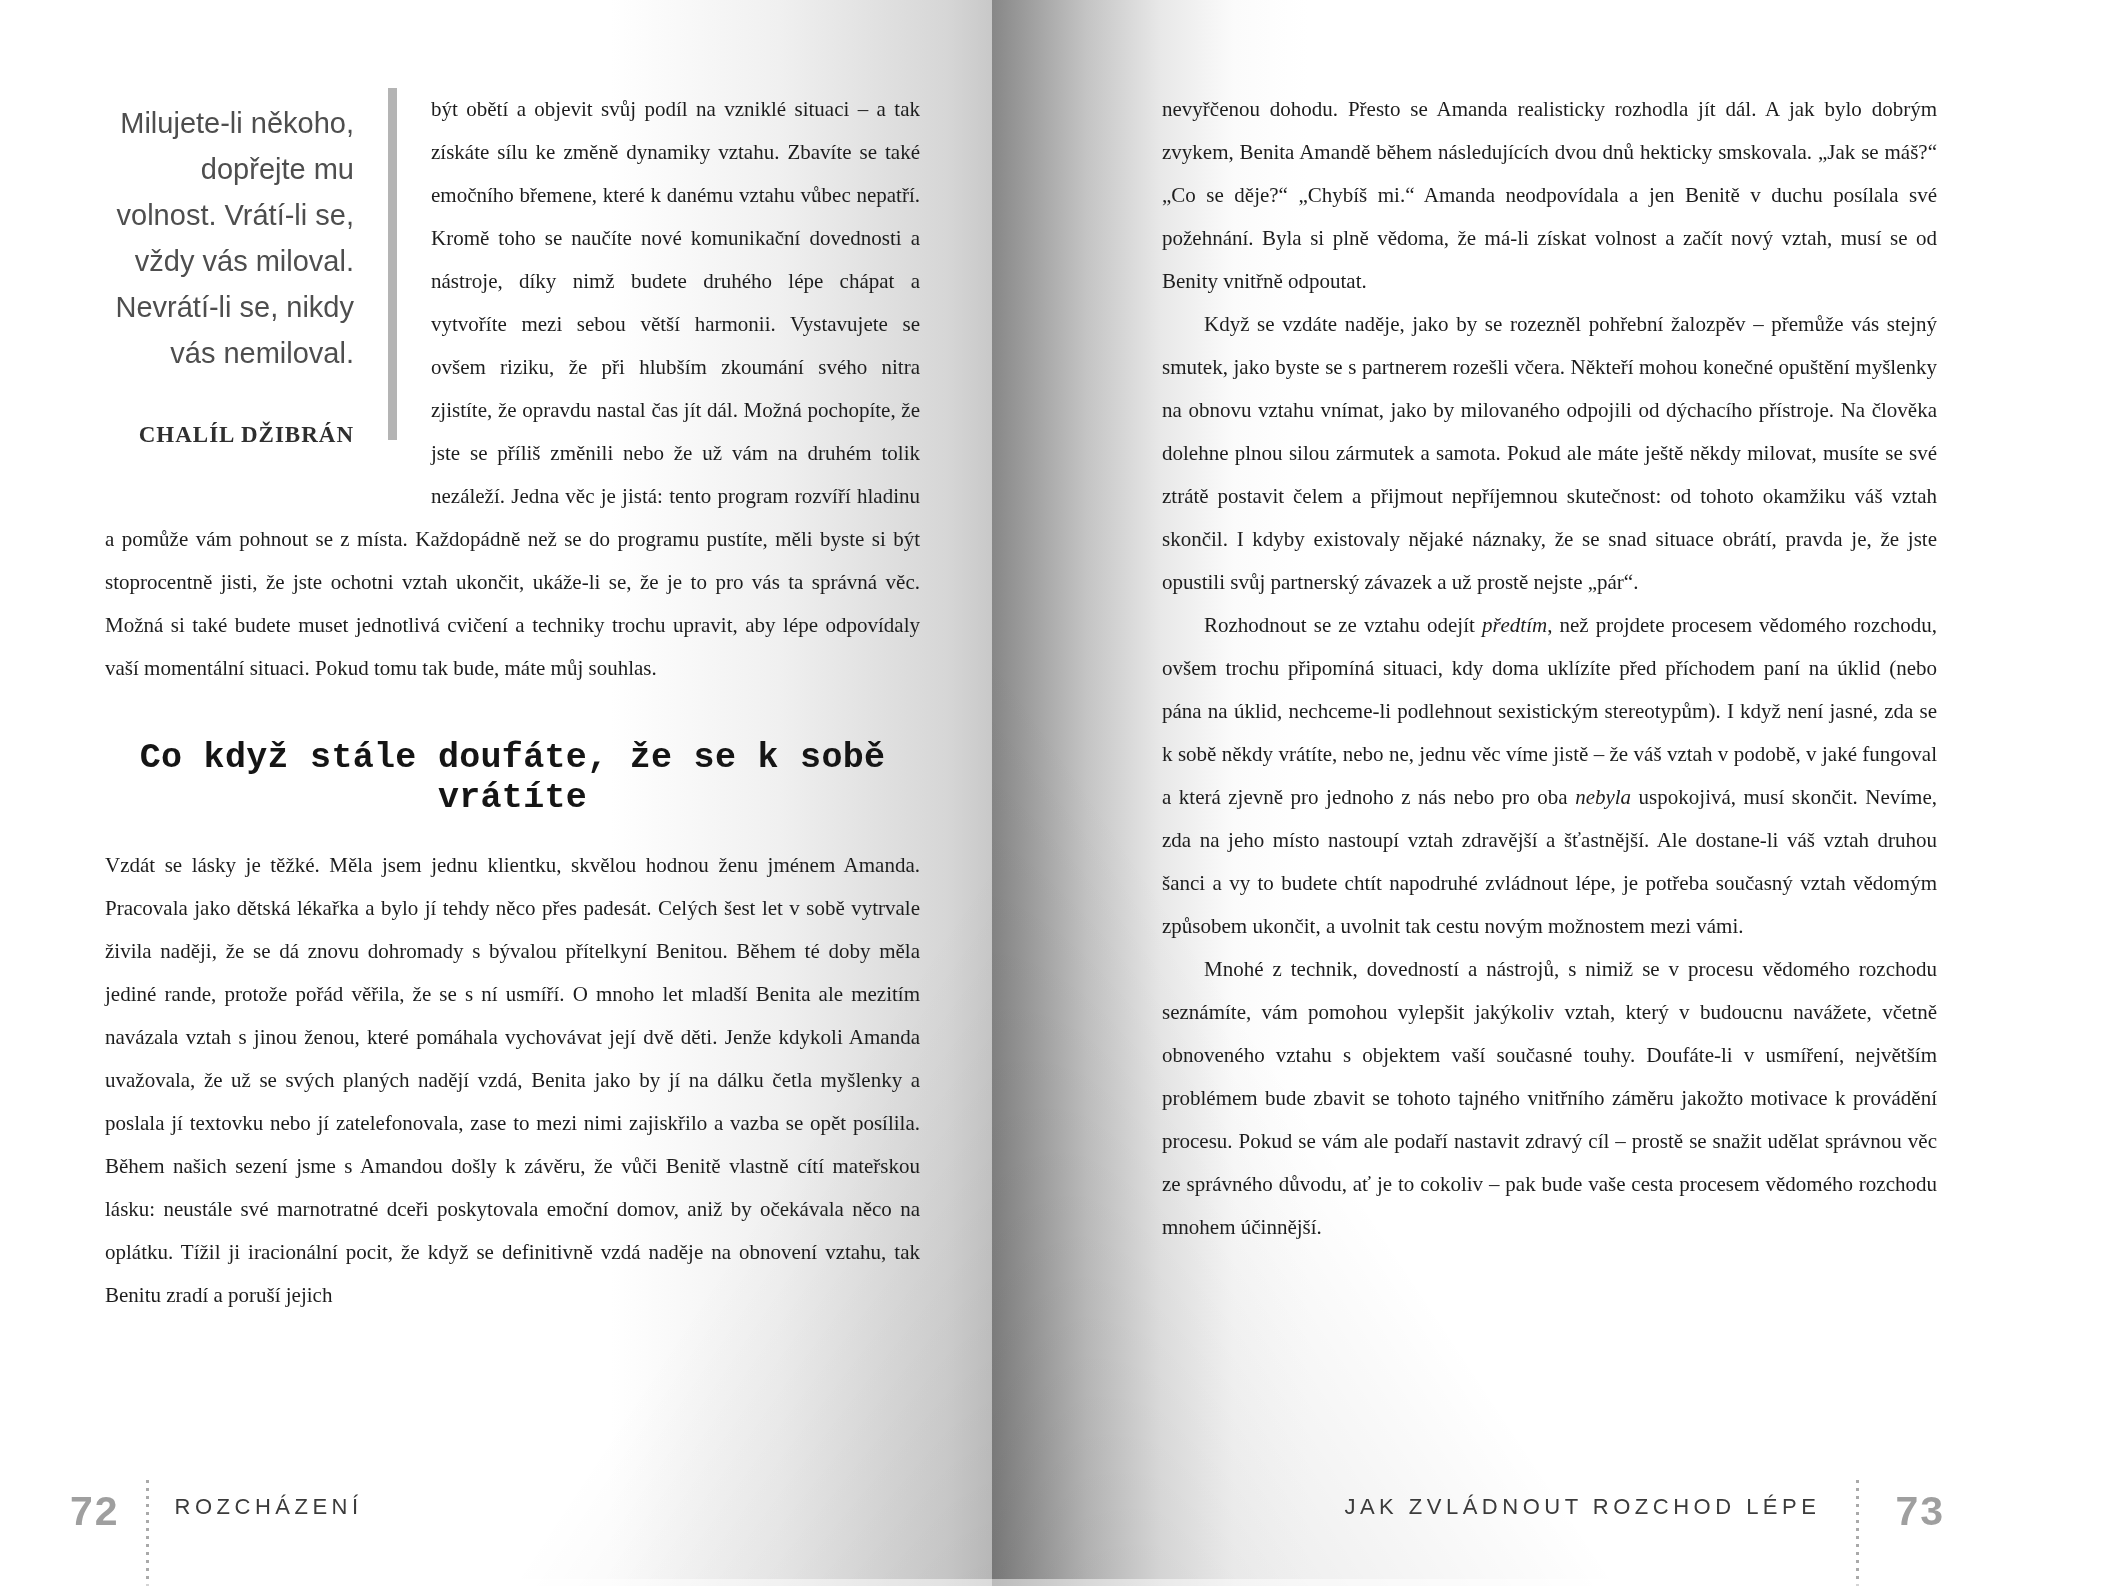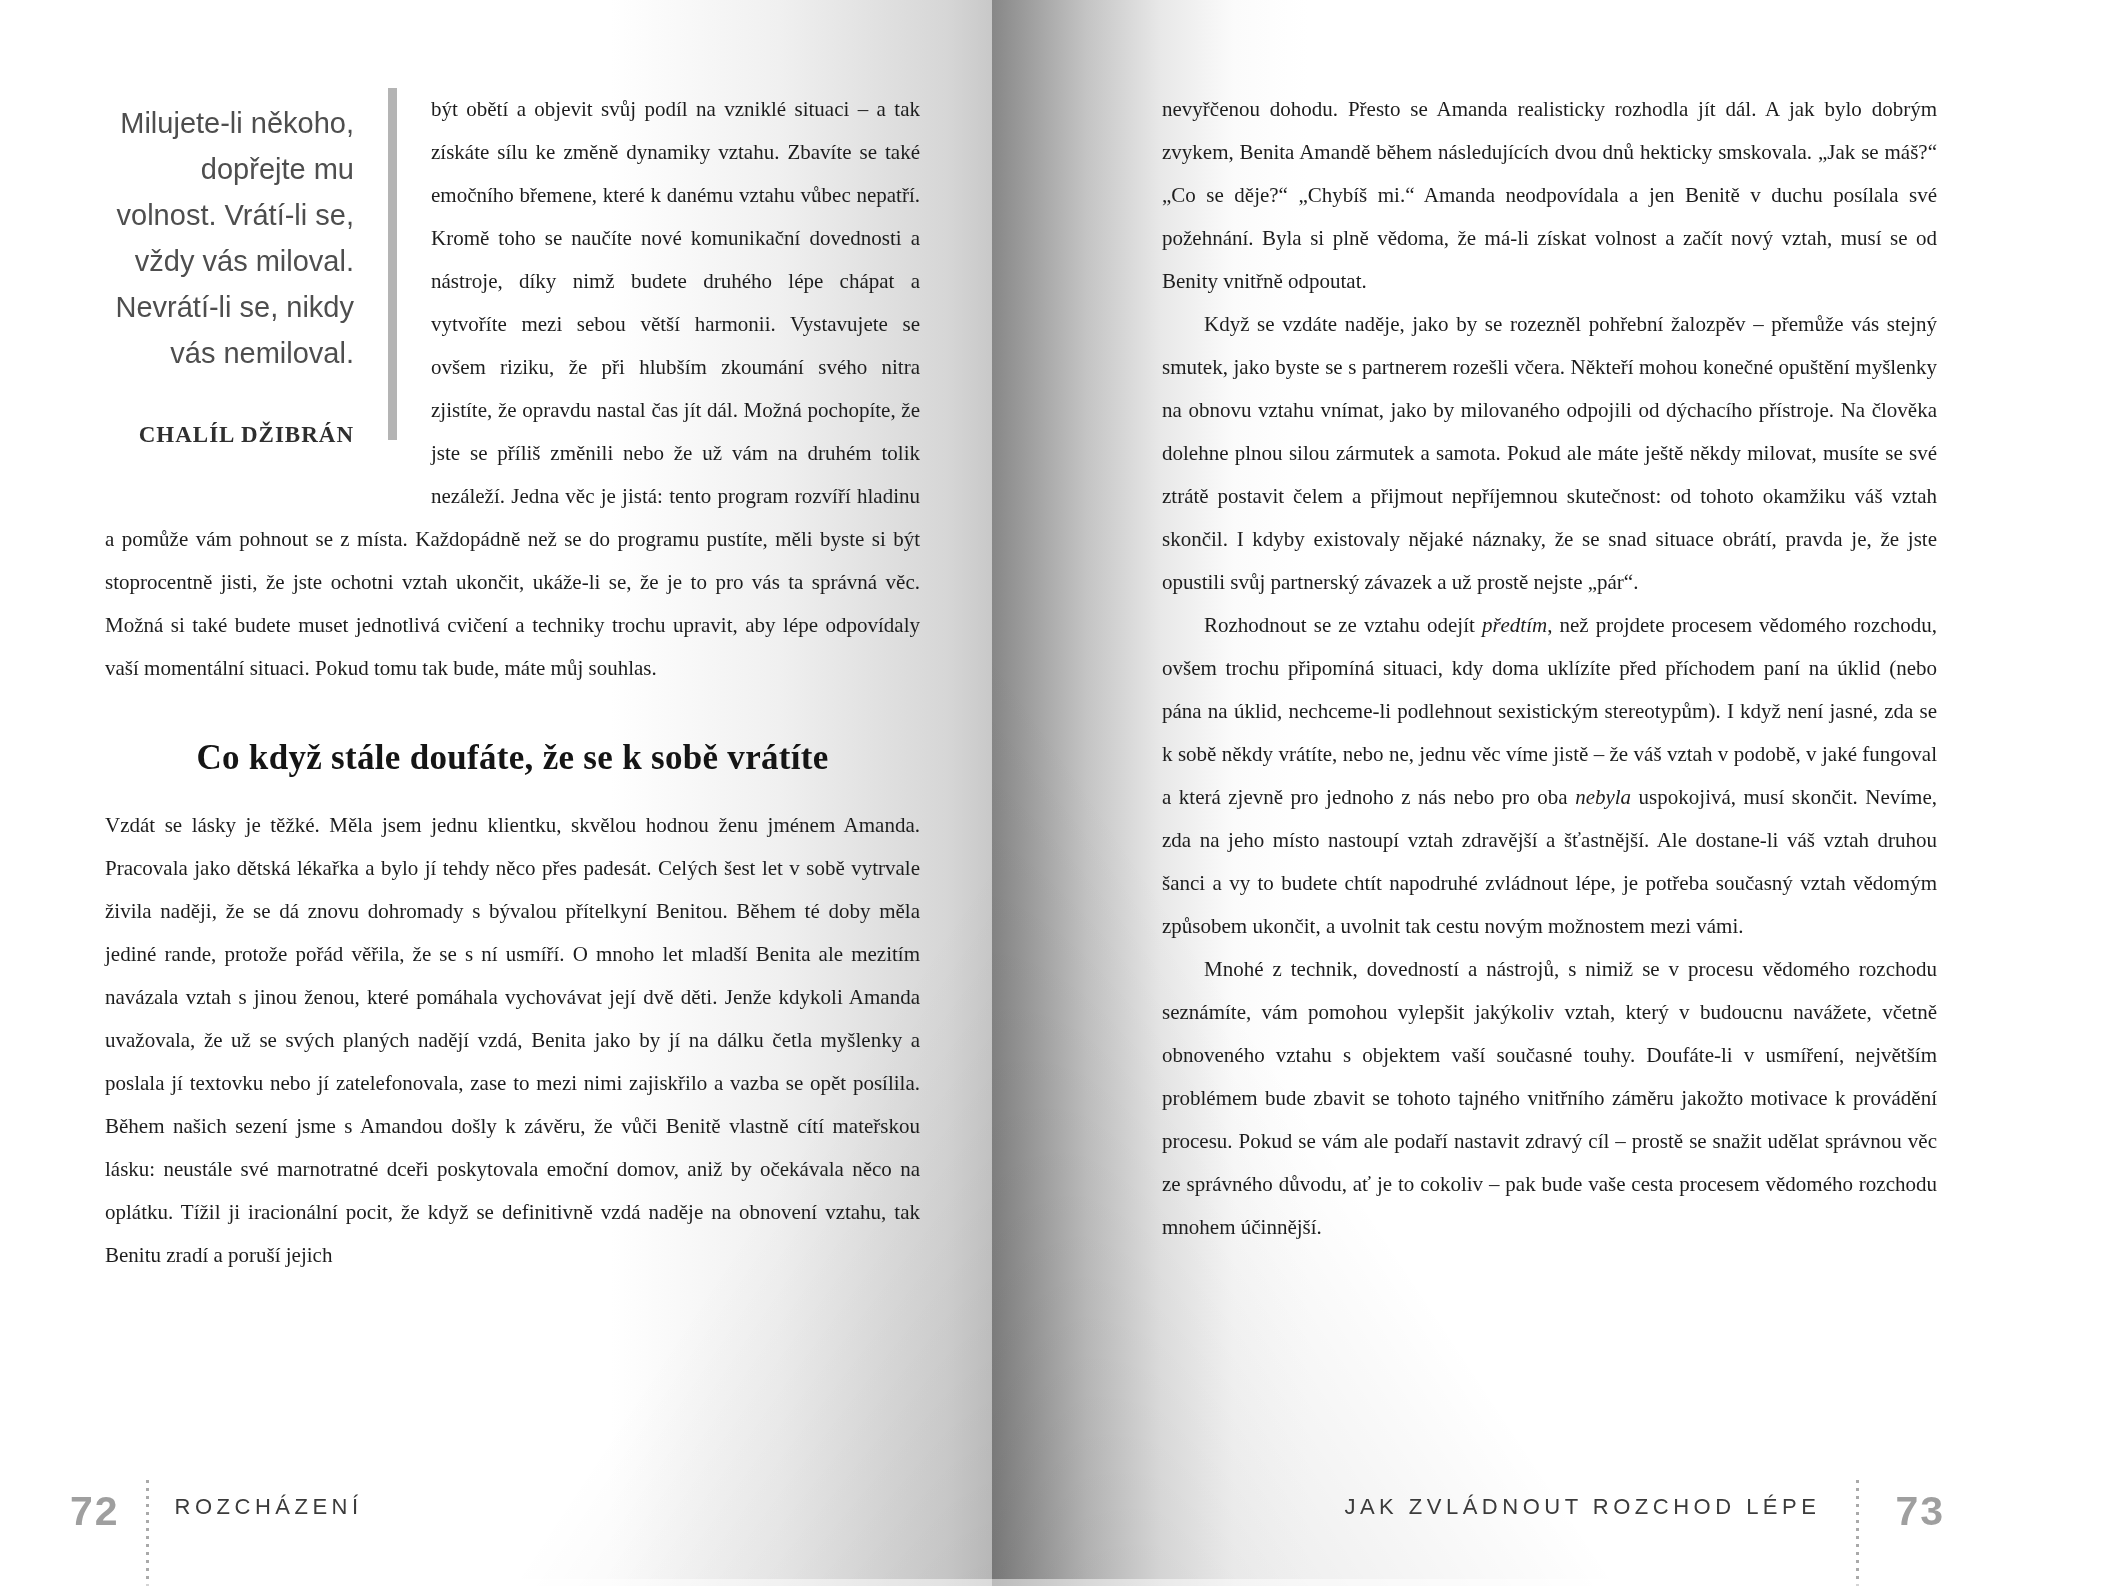--- a/index.html
+++ b/index.html
@@ -30,21 +30,21 @@
 
   
   .quote-float { float:left; width:292px; margin-right:34px; margin-bottom:6px; display:flex; gap:34px; min-height:388px; }
   .quote-col { flex:1; }
   .quote-lines { margin-top:12px; font-family:"Liberation Sans", sans-serif; font-size:29px; line-height:46px; color:#4e4e4e; text-align:right; }
   .quote-attr { margin-top:46px; font-family:Liberation Serif, serif; font-weight:bold; font-size:23px; letter-spacing:1px; color:#2f2f2f; text-align:right; }
   .quote-bar { width:9px; height:352px; background:#b4b4b4; flex:0 0 9px; }
 
   .section-heading {
     clear:both; margin:48px 0 26px 0; text-align:center;
-    font-family:Liberation Serif, serif; font-weight:bold;
+    font-family:Liberation Mono, monospace; font-weight:bold;
     font-size:35px; letter-spacing:0.3px; color:#151515;
   }
 
   
   .footer { position:absolute; bottom:0; height:106px; display:flex; align-items:flex-start; font-family:"Liberation Sans", sans-serif; }
   .footer-left  { left:70px; gap:26px; }
   .footer-right { right:100px; gap:36px; }
   .page-num { font-size:41px; font-weight:bold; color:#9f9f9f; letter-spacing:2px; padding-top:8px; }
   .running-title { font-size:22px; letter-spacing:4.5px; color:#3b3b3b; padding-top:14px; white-space:nowrap; }
   .dotline { width:3px; align-self:stretch; background:repeating-linear-gradient(to bottom,#a9a9a9 0 3px, rgba(0,0,0,0) 3px 8px); }

